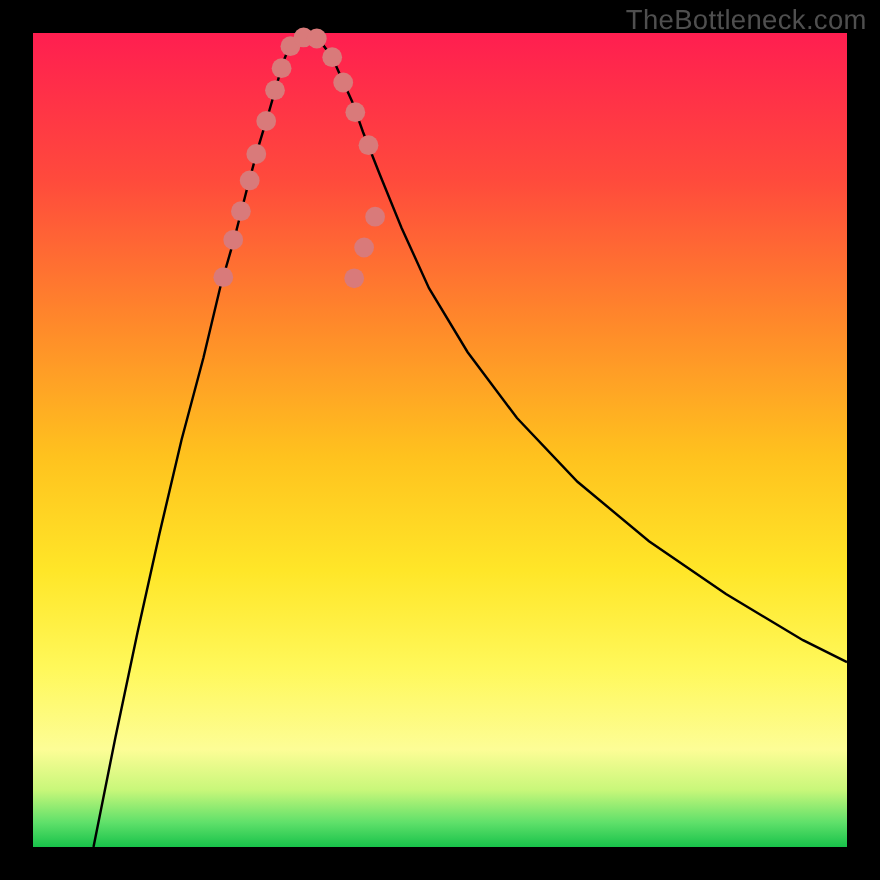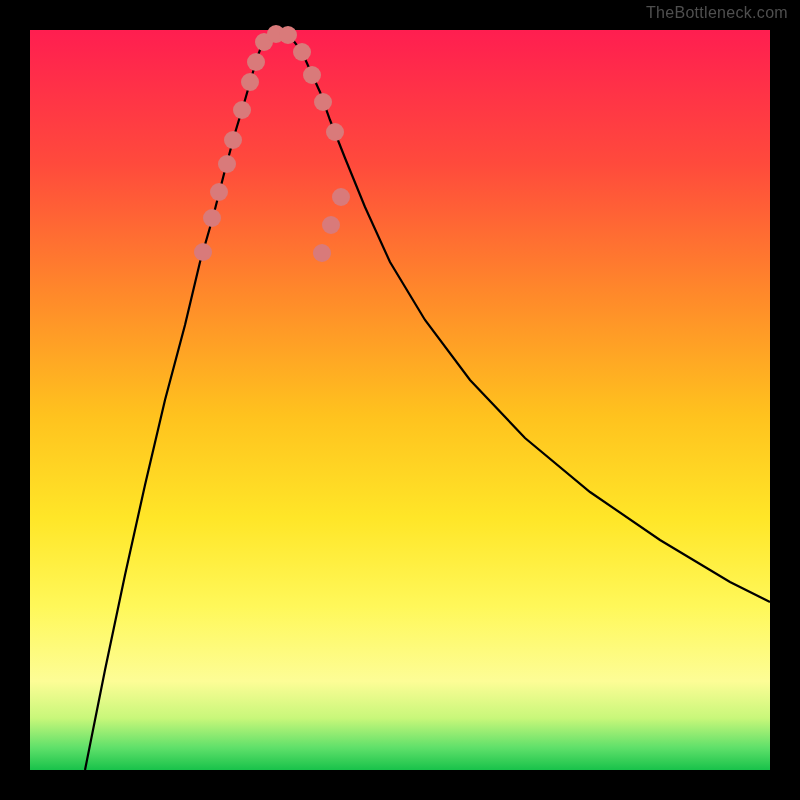--- a/index.html
+++ b/index.html
@@ -29,21 +29,21 @@
       #c8f77a 93%,
       #5fe06a 97%,
       #18c24a 100%
     );
   }
   .watermark {
     position: absolute;
     top: 4px;
     right: 12px;
     color: #4f4f4f;
-    font-size: 16px;
+    font-size: 25px;
     font-weight: 500;
     letter-spacing: 0.3px;
     z-index: 20;
   }
   svg.curves {
     position: absolute;
     left: 0;
     top: 0;
     width: 740px;
     height: 740px;

